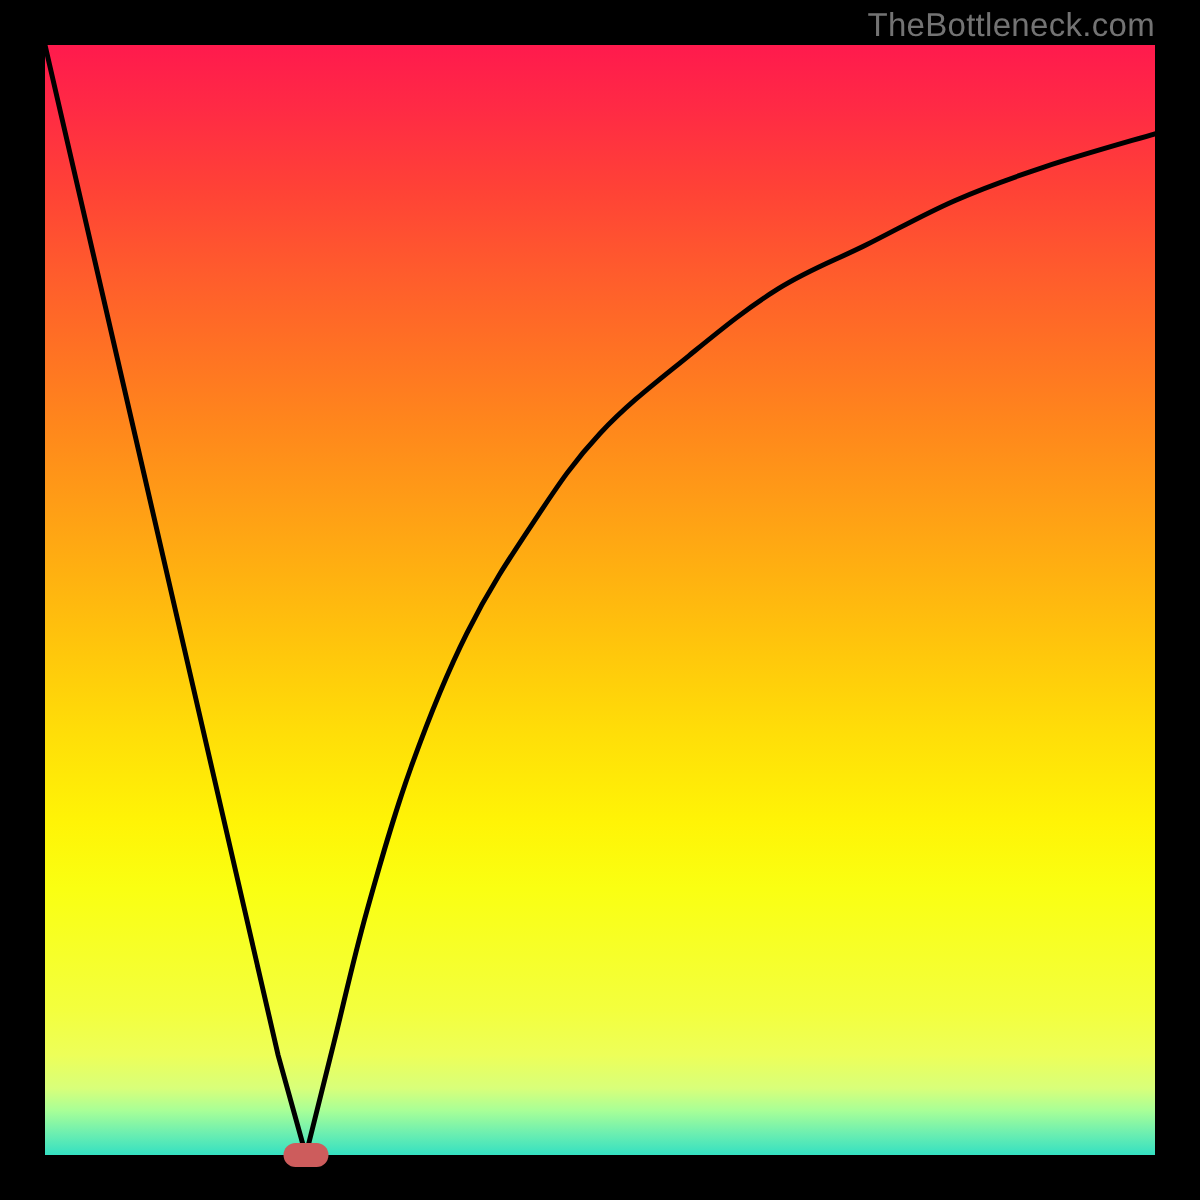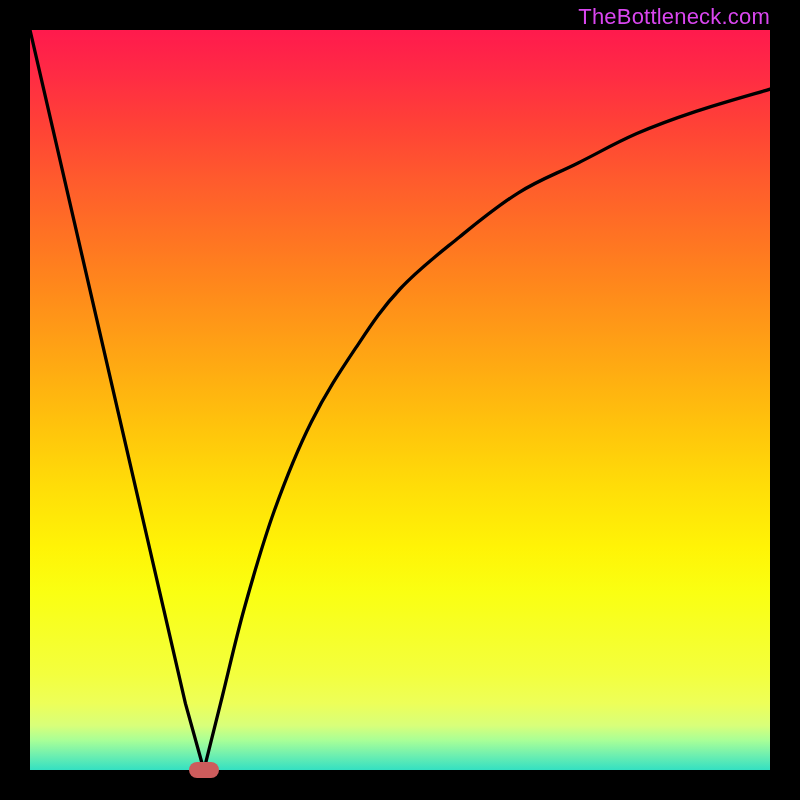--- a/index.html
+++ b/index.html
@@ -42,21 +42,21 @@
       #d8ff7a 94%,
       #a8ff97 96%,
       #6eefb0 98%,
       #34e0c2 100%
     );
   }
   .attribution {
     position: absolute;
     top: 4px;
     right: 30px;
-    color: #d946ef;
+    color: #737373;
     font-size: 22px;
     font-weight: 500;
     letter-spacing: 0.2px;
     user-select: none;
   }
   svg.curve {
     position: absolute;
     left: 0;
     top: 0;
     width: 740px;

